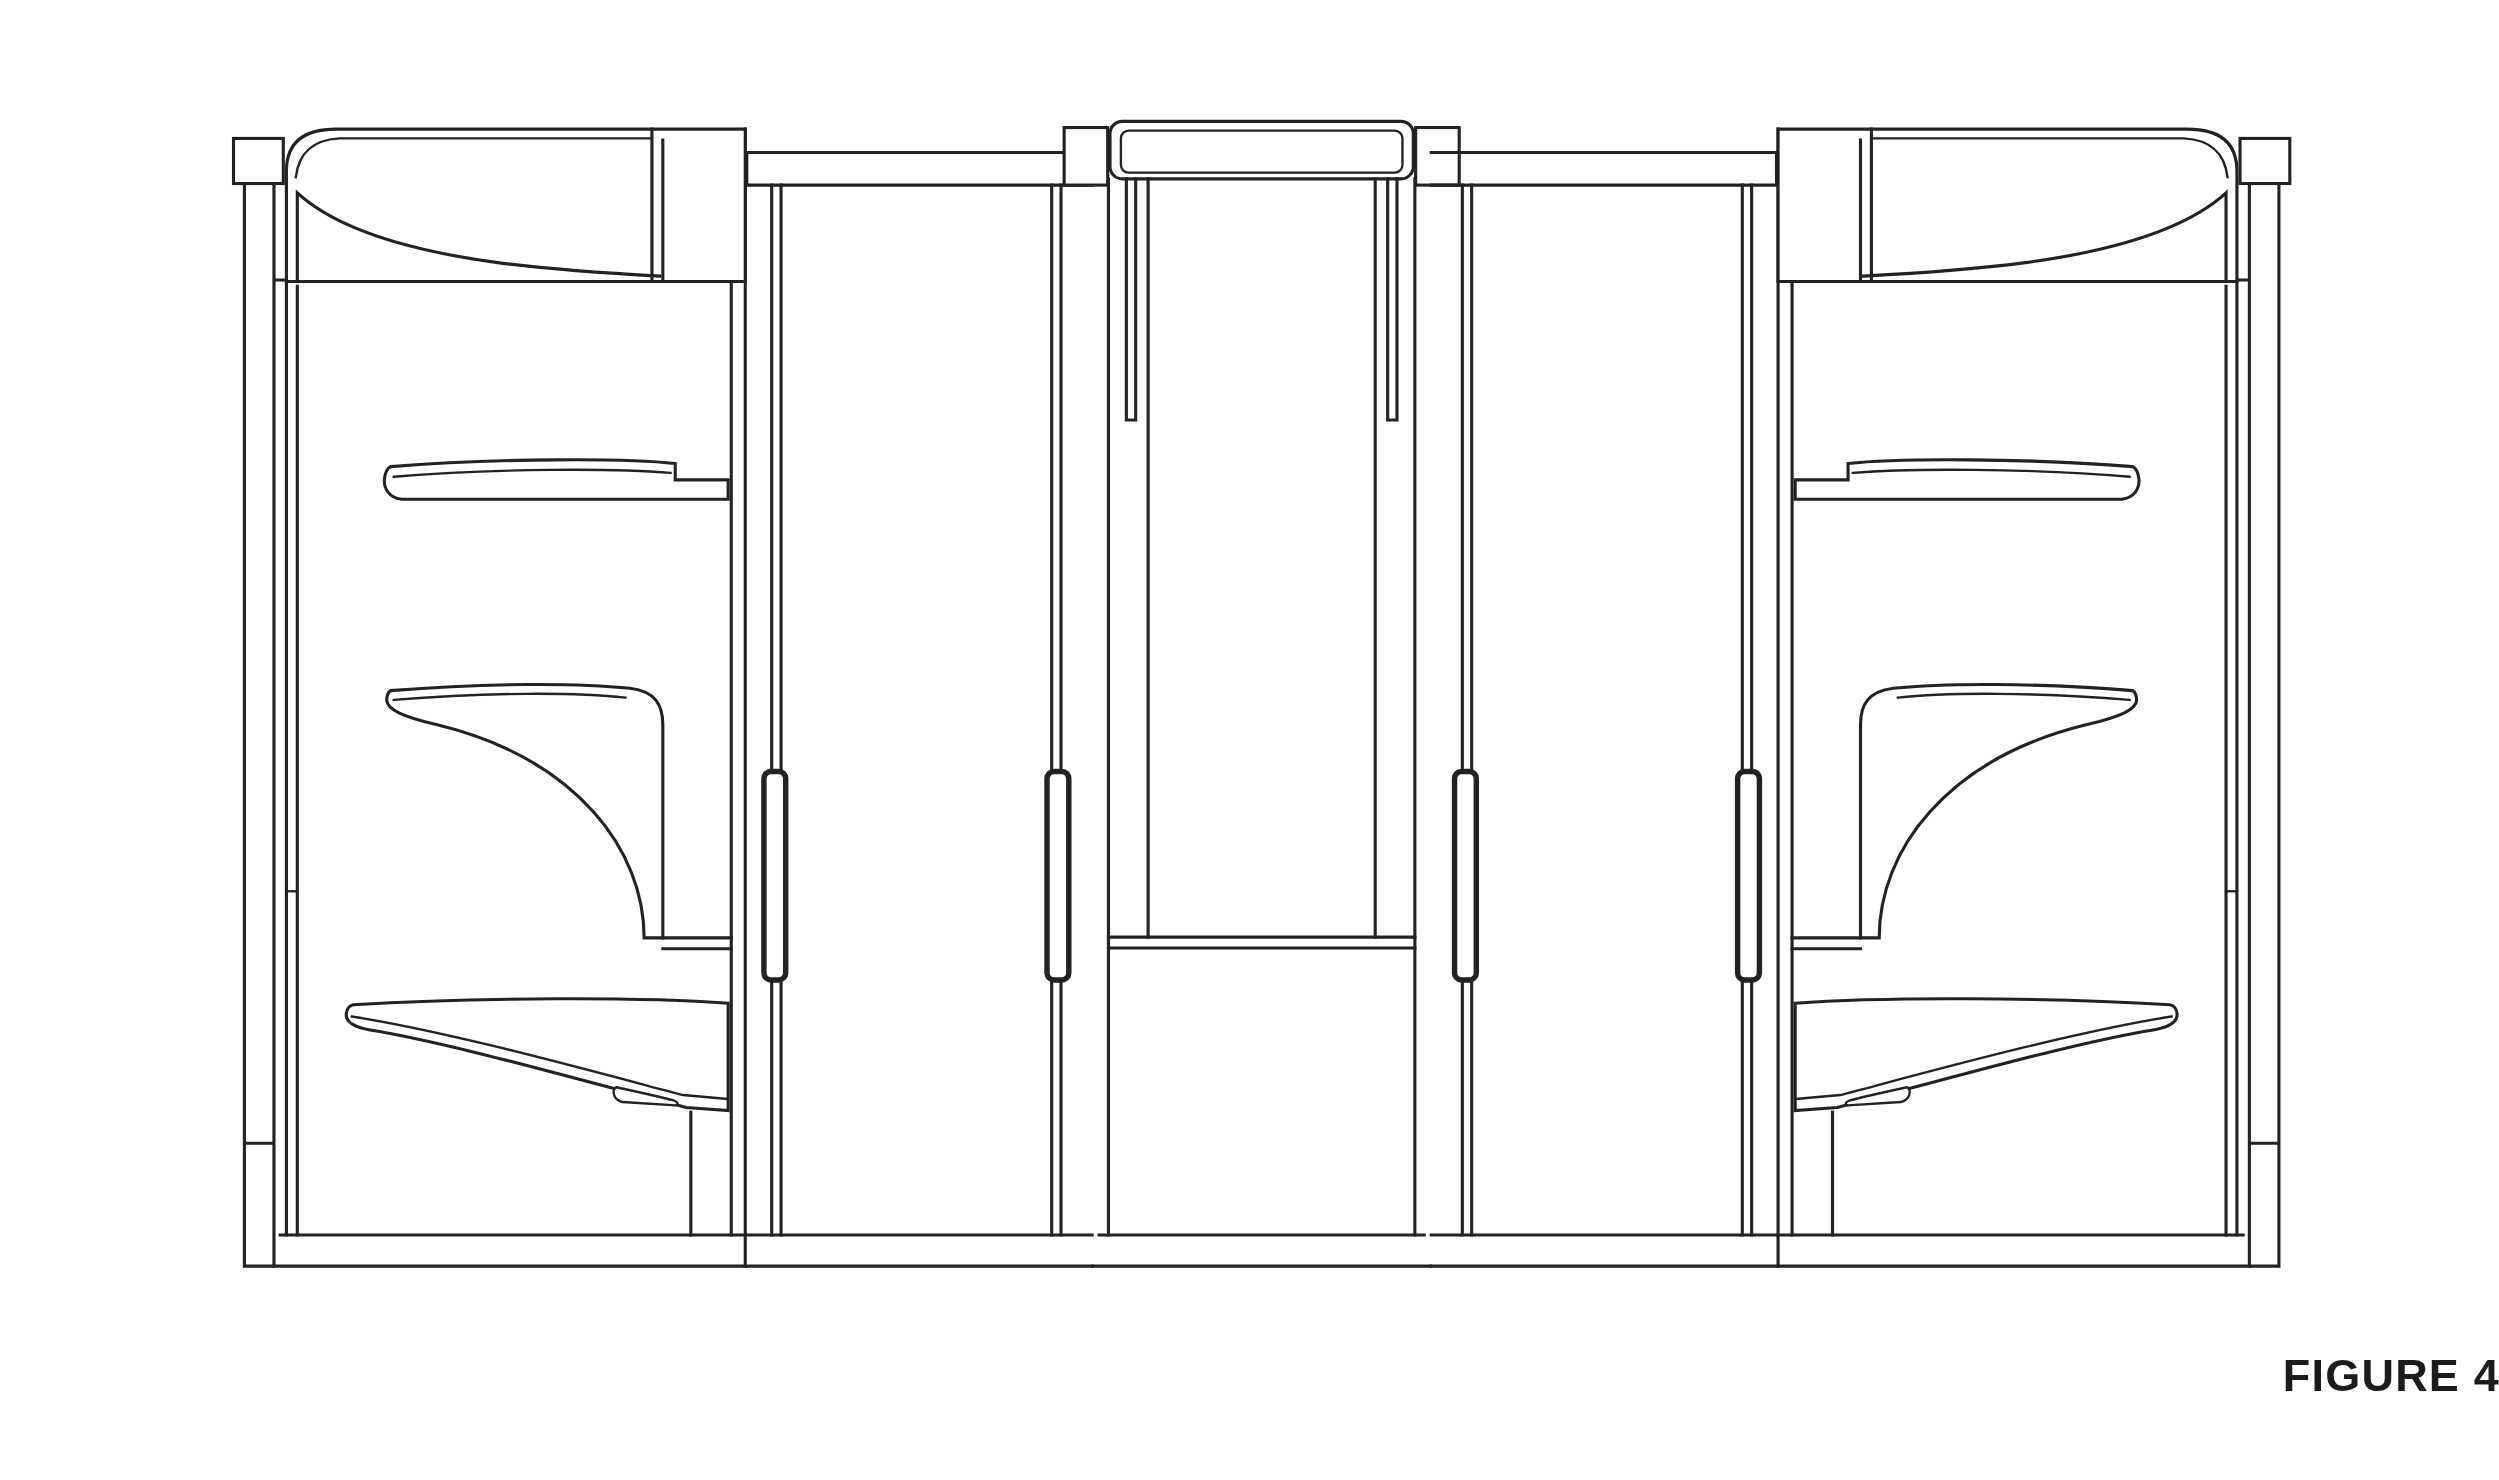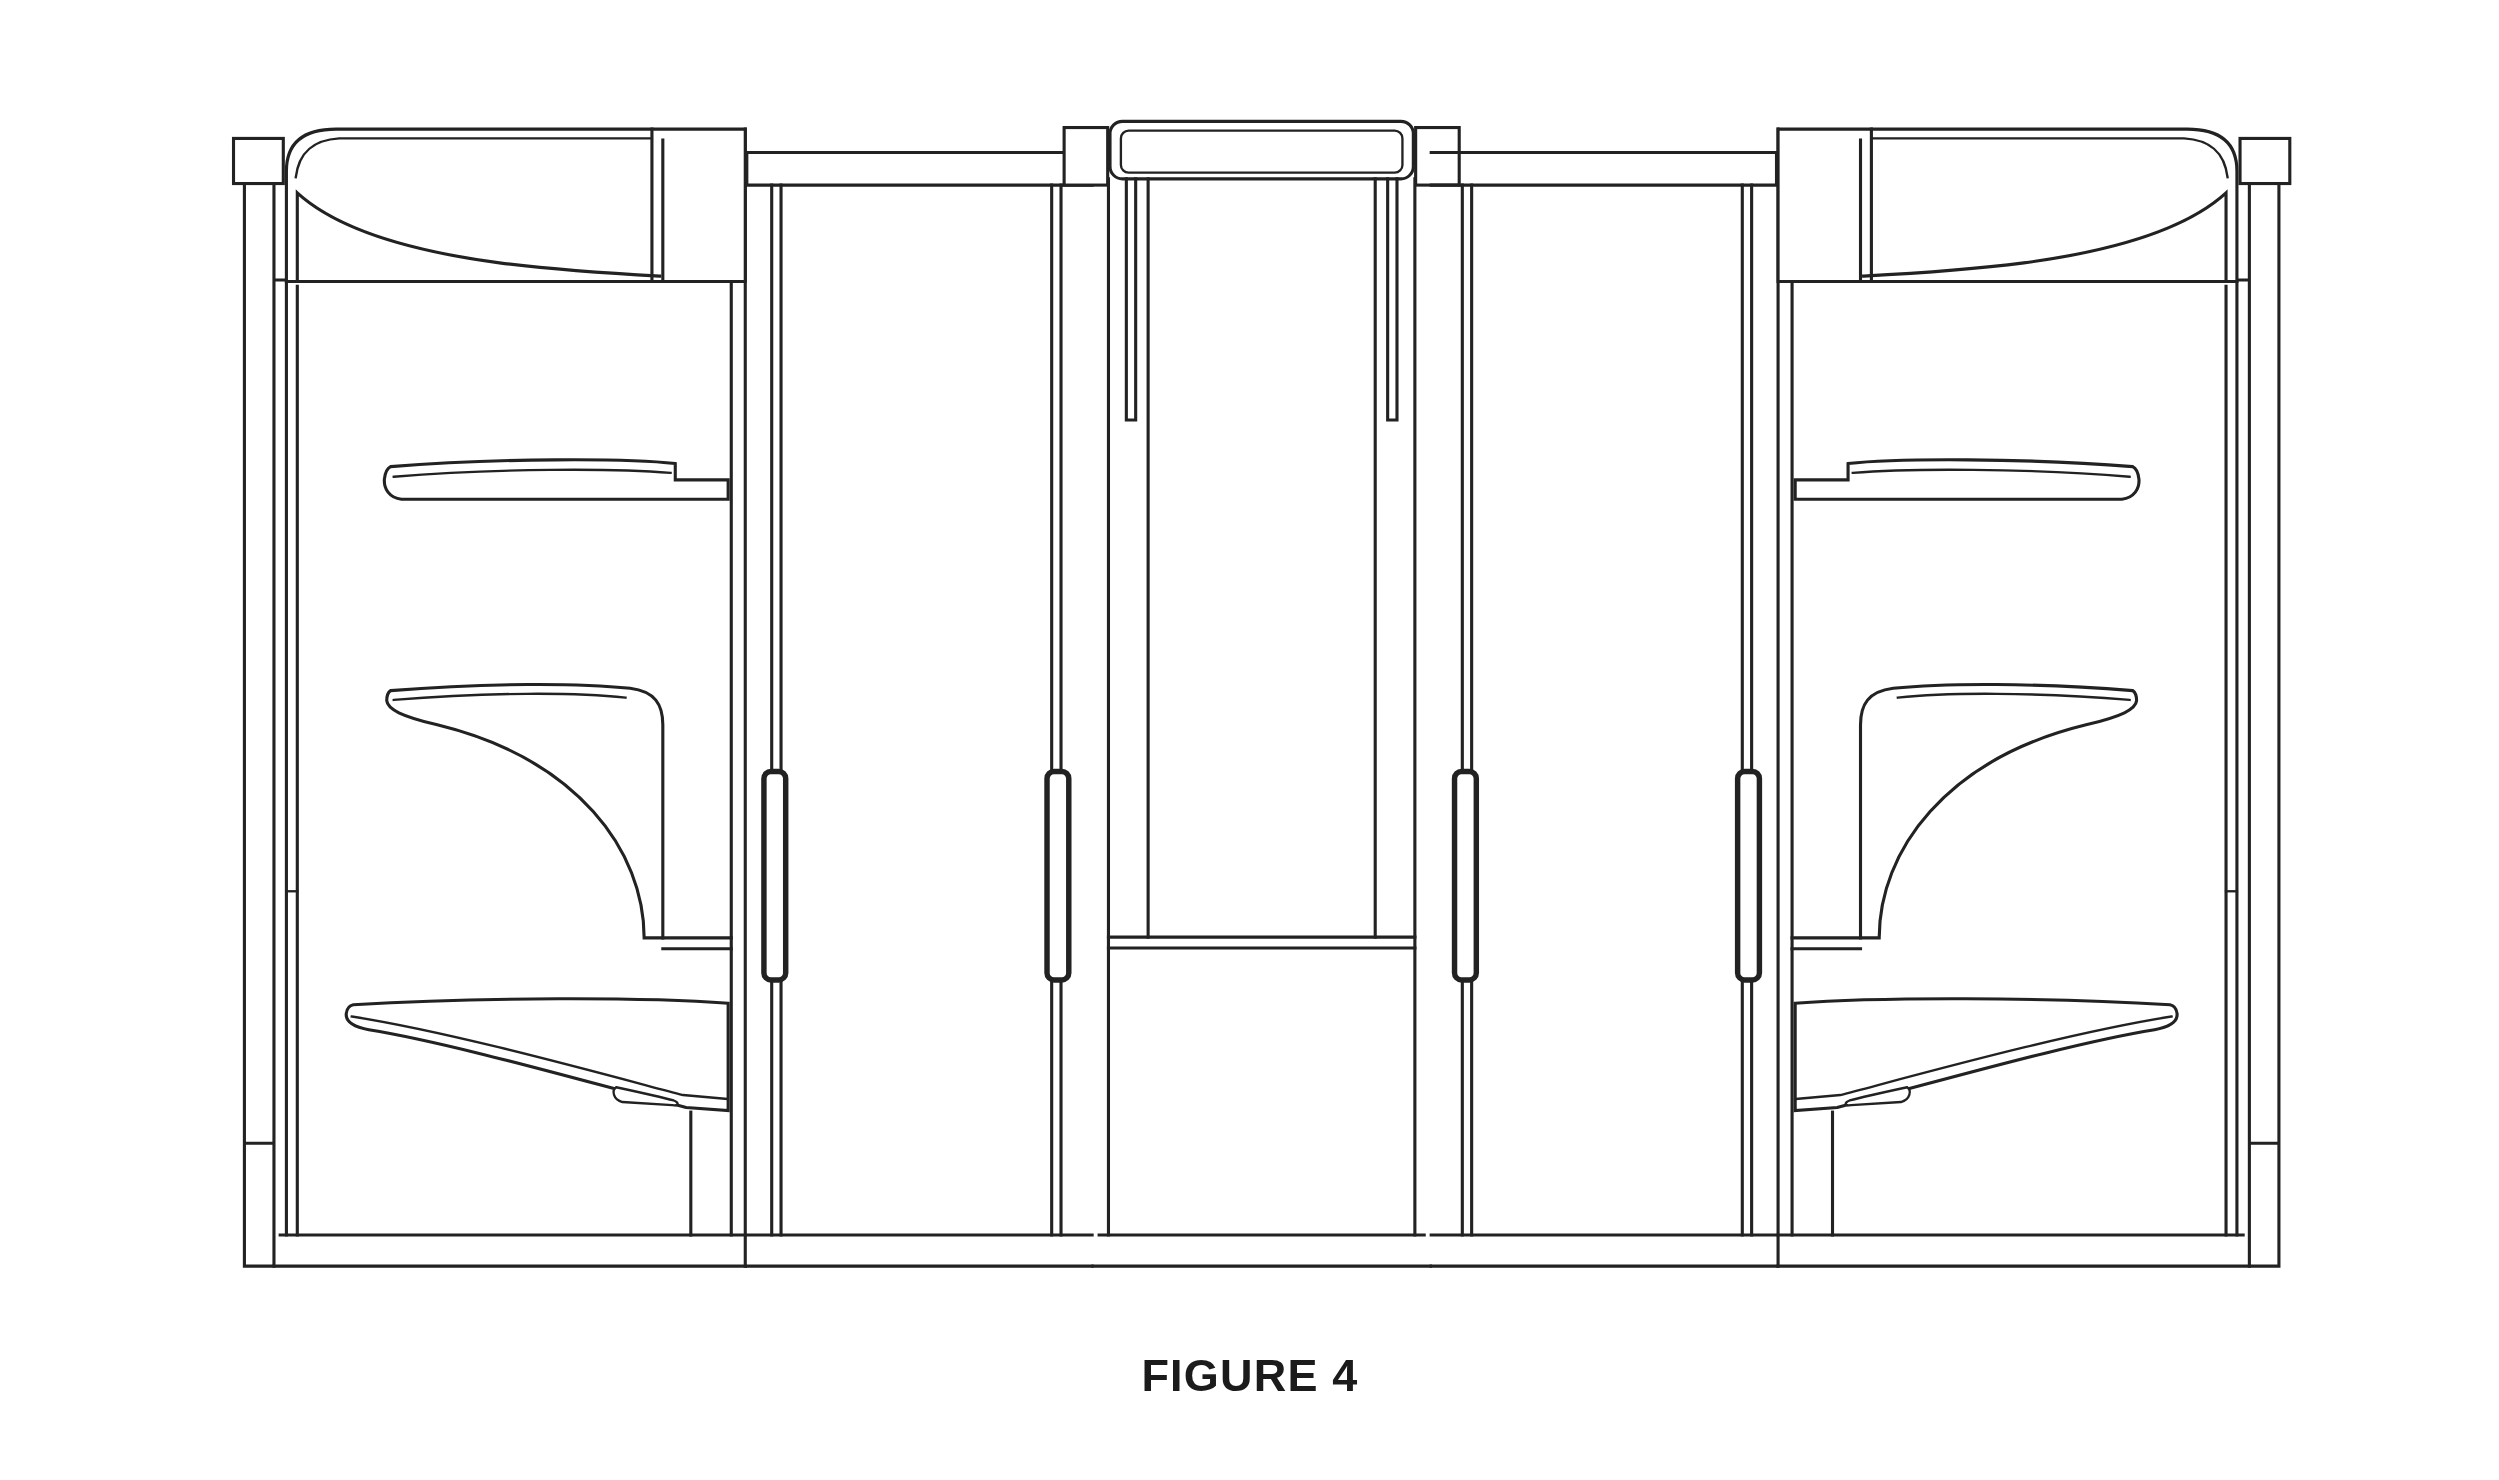--- a/index.html
+++ b/index.html
@@ -31,21 +31,21 @@
     stroke-linejoin:miter;
   }
   .drawing .fill{ fill:#ffffff; }
   .drawing .thin{ stroke-width:3; }
   .drawing .thick{ stroke-width:7; }
   .caption{
     position:absolute;
     left:0;
     top:1350px;
     width:100%;
-    text-align:center;
+    text-align:right;
     font-size:45px;
     font-weight:700;
     letter-spacing:1.2px;
     color:var(--ink);
   }
 </style>
 </head>
 <body>
 
 <div class="page">

